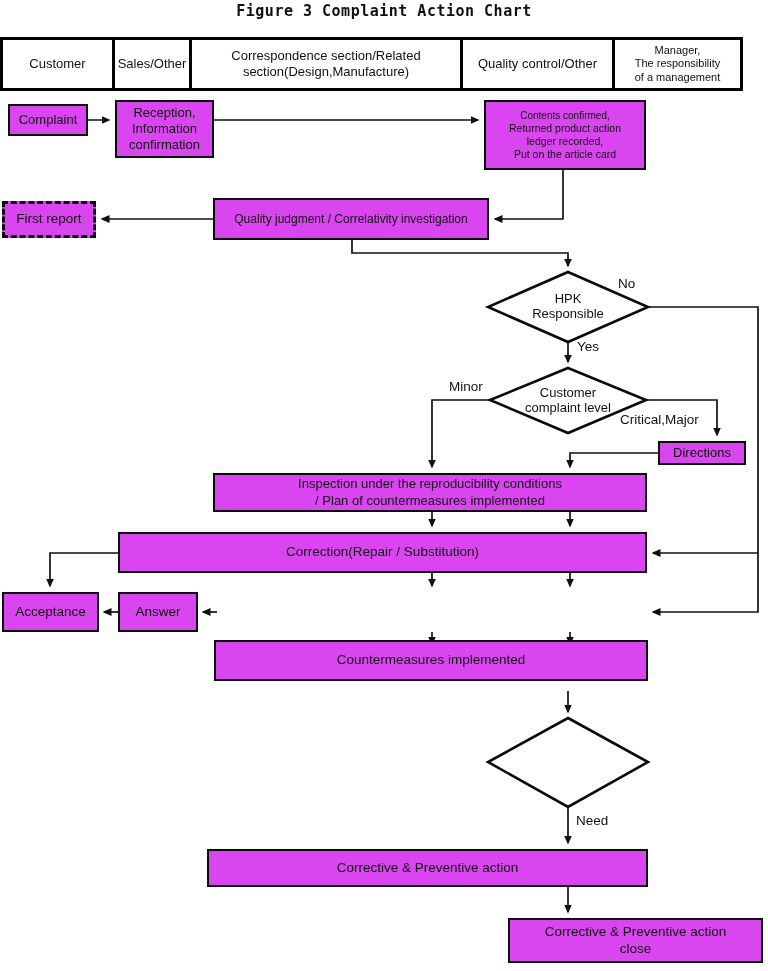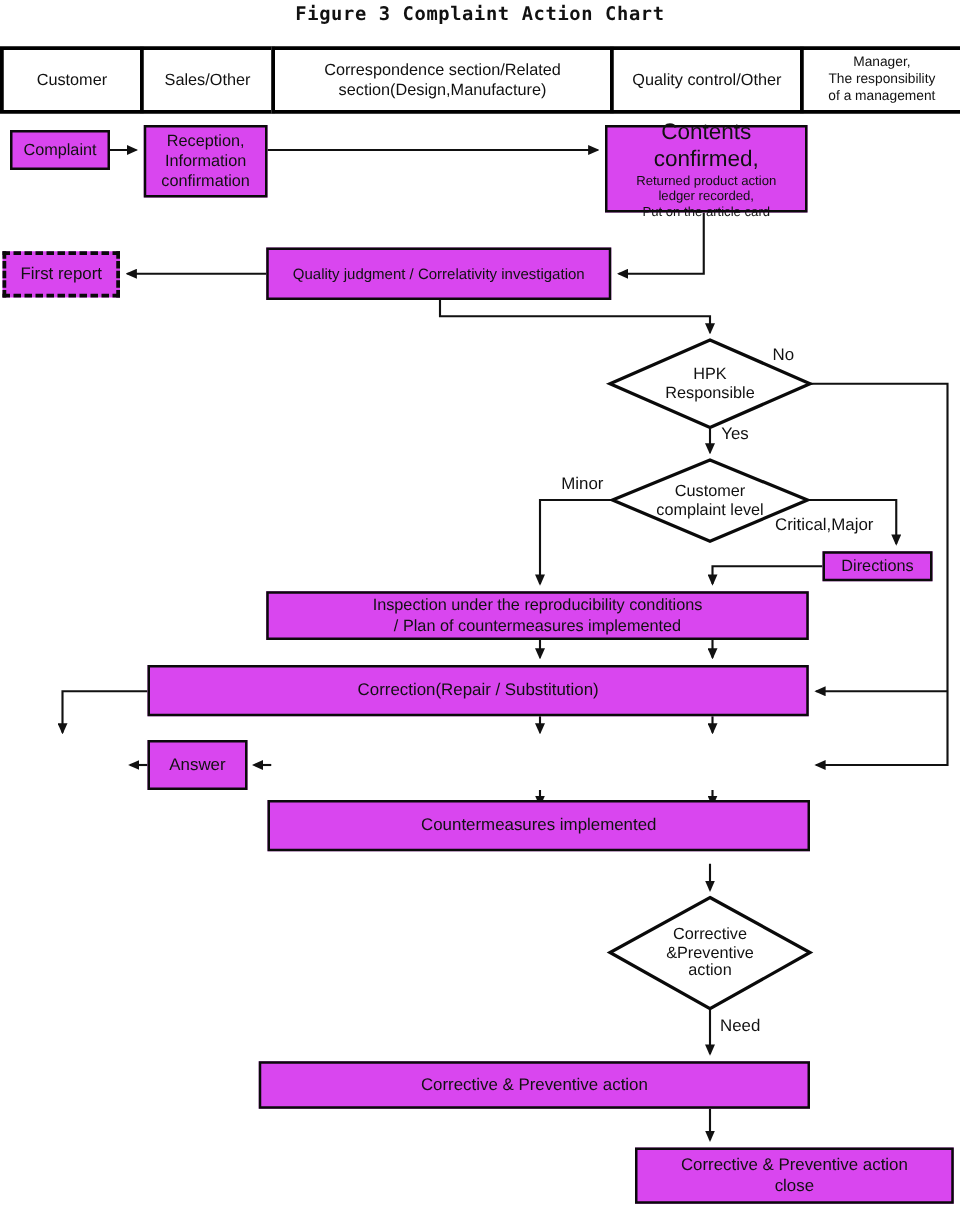--- a/index.html
+++ b/index.html
@@ -87,71 +87,69 @@
       <polygon points="568,272 648,307 568,342 488,307"></polygon>
       <polygon points="568,368 646,400 568,433 490,400"></polygon>
       <polygon points="568,718 648,762 568,807 488,762"></polygon>
     </g>
   </svg>
 
   <div class="title">Figure 3  Complaint Action Chart</div>
 
   <div class="lane-row">
     <div class="lane" style="width:115px">Customer</div>
-    <div class="lane" style="width:108px">Sales/Other</div>
+    <div class="lane" style="width:80px">Sales/Other</div>
     <div class="lane" style="width:274px">Correspondence section/Related
 section(Design,Manufacture)</div>
     <div class="lane" style="width:155px">Quality control/Other</div>
     <div class="lane small" style="width:131px">Manager,
 The responsibility
 of a management</div>
   </div>
 
   <div class="box" style="left:8px;top:104px;width:80px;height:32px">Complaint</div>
 
   <div class="box" style="left:115px;top:100px;width:99px;height:58px">Reception,
 Information
 confirmation</div>
 
   <div class="box" style="left:484px;top:100px;width:162px;height:70px">
-    <span style="font-size:18px">Contents confirmed,</span>
+    <span style="font-size:10px">Contents confirmed,</span>
     <span style="font-size:10.5px;line-height:1.2">Returned product action
 ledger recorded,
 Put on the article card</span>
   </div>
 
   <div class="box dashed" style="left:2px;top:201px;width:94px;height:37px;font-size:13.5px">First report</div>
 
   <div class="box" style="left:213px;top:198px;width:276px;height:42px;font-size:12px">Quality judgment / Correlativity investigation</div>
 
   <div class="box" style="left:658px;top:441px;width:88px;height:24px">Directions</div>
 
   <div class="box" style="left:213px;top:473px;width:434px;height:39px">Inspection under the reproducibility conditions
 / Plan of countermeasures implemented</div>
 
   <div class="box" style="left:118px;top:532px;width:529px;height:41px;font-size:13.5px">Correction(Repair / Substitution)</div>
 
+  <div class="box" style="left:2px;top:592px;width:97px;height:40px;font-size:13.5px">Acceptance</div>
 
   <div class="box" style="left:118px;top:592px;width:80px;height:40px;font-size:13.5px">Answer</div>
 
 
   <div class="box" style="left:214px;top:640px;width:434px;height:41px;font-size:13.5px">Countermeasures implemented</div>
 
   <div class="box" style="left:207px;top:849px;width:441px;height:38px;font-size:13.5px">Corrective &amp; Preventive action</div>
 
   <div class="box" style="left:508px;top:918px;width:255px;height:45px;font-size:13.5px">Corrective &amp; Preventive action
 close</div>
 
   <div class="dia-label" style="left:508px;top:289px;width:120px;height:36px">HPK
 Responsible</div>
   <div class="dia-label" style="left:498px;top:384px;width:140px;height:33px">Customer
 complaint level</div>
-  <div class="dia-label" style="left:508px;top:738px;width:120px;height:48px">Corrective
-&amp;Preventive
-action</div>
 
   <div class="edge-label" style="left:618px;top:276px">No</div>
   <div class="edge-label" style="left:577px;top:339px">Yes</div>
   <div class="edge-label" style="left:449px;top:379px">Minor</div>
   <div class="edge-label" style="left:620px;top:412px">Critical,Major</div>
   <div class="edge-label" style="left:576px;top:813px">Need</div>
 
 </div>
 
 </body></html>

